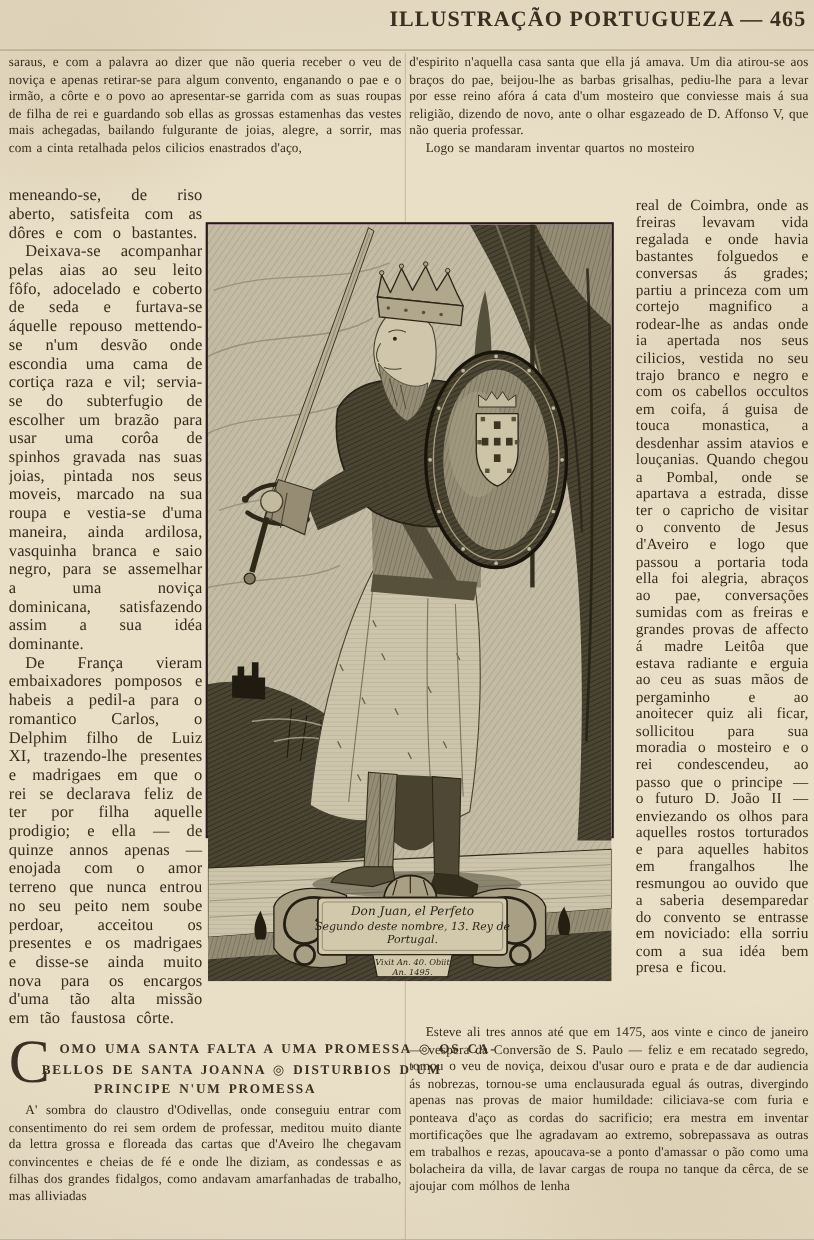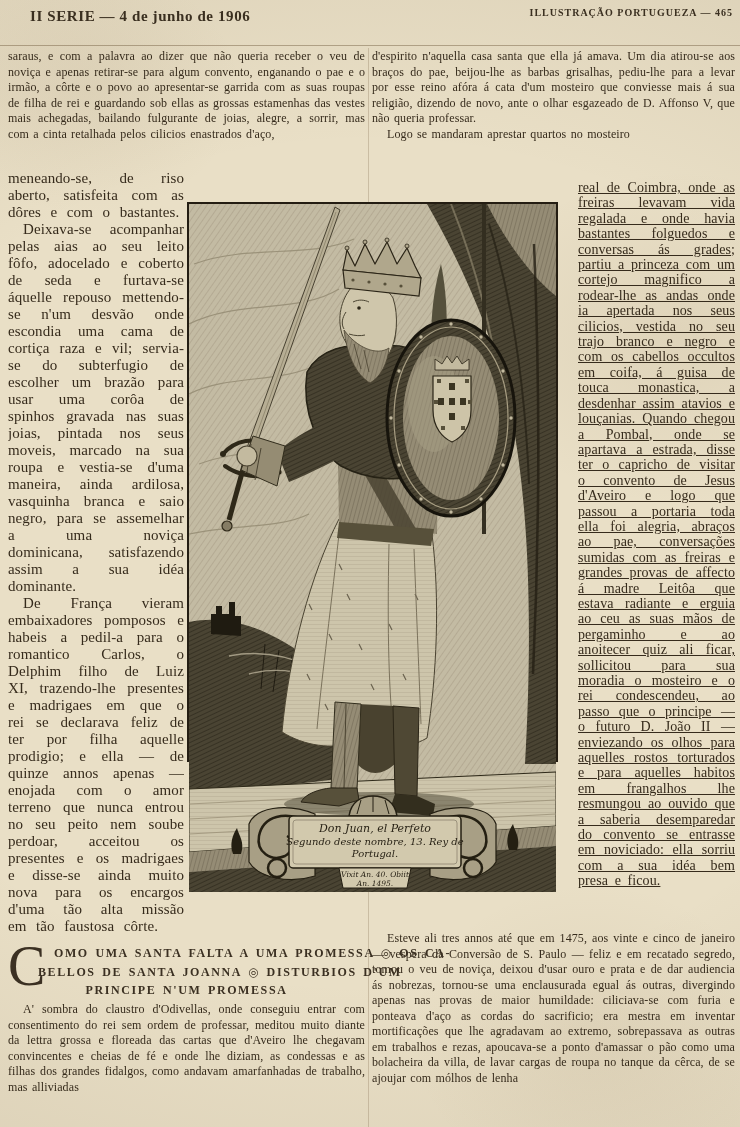--- a/index.html
+++ b/index.html
@@ -11,35 +11,35 @@
   }
   .page::before{ 
     content:""; position:absolute; inset:0; pointer-events:none;
     background:
       radial-gradient(220px 180px at 12% 8%, rgba(120,95,60,.07), transparent 70%),
       radial-gradient(300px 240px at 92% 30%, rgba(120,95,60,.09), transparent 70%),
       radial-gradient(260px 220px at 80% 92%, rgba(120,95,60,.08), transparent 70%),
       radial-gradient(900px 700px at 50% 50%, transparent 60%, rgba(100,80,50,.10));
   }
   .hdr-left{position:absolute; left:30px; top:8px; font-weight:bold; font-size:15px; letter-spacing:.6px; color:#3a2f20;}
-  .hdr-right{position:absolute; right:7px; top:7px; font-weight:bold; font-size:10px; letter-spacing:1px; color:#3a2f20;}
+  .hdr-right{position:absolute; right:7px; top:7px; font-weight:bold; font-size:20px; letter-spacing:1px; color:#3a2f20;}
   .hdr-rule{position:absolute; left:0; top:45px; width:740px; height:1px; background:rgba(110,88,60,.45);}
   .col-rule{position:absolute; left:368px; top:48px; width:1px; height:1079px; background:rgba(110,88,60,.25);}
 
   .tb{position:absolute; text-align:justify; overflow:hidden; letter-spacing:.1px;}
   .tb p{margin:0;}
   .tb p.ind{text-indent:15px;}
   .col-wide{font-size:12px; line-height:15.5px; word-spacing:1.2px;}
   .col-narrow-l{font-size:15px; line-height:17px; word-spacing:5.7px;}
   .col-narrow-r{font-size:14px; line-height:15.4px; word-spacing:3px;}
 
   .lt{left:8px; top:49px; width:357px; height:122px;}
   .ln{left:8px; top:170px; width:176px; height:774px;}
   .rt{left:372px; top:49px; width:363px; height:126px;}
-  .rn{left:578px; top:180px; width:157px; height:748px;text-decoration:underline;}
+  .rn{left:578px; top:180px; width:157px; height:748px;}
   .rb{left:372px; top:931px; width:363px; height:196px;}
   .lb{left:8px; top:1002px; width:357px; height:125px;}
 
   .heading{position:absolute; left:8px; top:944px; width:357px; height:56px; color:#3b3022;}
   .heading .dropcap{
     position:absolute; left:0; top:-4px; font-size:56px; line-height:52px;
     font-family:"Liberation Serif",serif; color:#3b3022;
   }
   .heading .hl{font-size:12px; font-weight:bold; letter-spacing:1.6px; word-spacing:2px; line-height:18.5px; white-space:nowrap;}
   .heading .hl1{margin-left:46px;}
@@ -51,38 +51,37 @@
     border:2px solid #241d12; box-sizing:border-box; background:#f0abfc;
   }
   .engraving svg{display:block;}
   .cap{font-family:"DejaVu Serif","Liberation Serif",serif; font-style:italic; fill:#241e12;}
 </style>
 </head>
 <body>
 
 <div class="page">
 
-  <div class="hdr-left">II SERIE — 4 de junho de 1906</div>
   <div class="hdr-right">ILLUSTRAÇÃO PORTUGUEZA — 465</div>
   <div class="hdr-rule"></div>
   <div class="col-rule"></div>
 
   <div class="tb col-wide lt">
     <p>saraus, e com a palavra ao dizer que não queria receber o veu de noviça e apenas retirar-se para algum convento, enganando o pae e o irmão, a côrte e o povo ao apresentar-se garrida com as suas roupas de filha de rei e guardando sob ellas as grossas estamenhas das vestes mais achegadas, bailando fulgurante de joias, alegre, a sorrir, mas com a cinta retalhada pelos cilicios enastrados d'aço,</p>
   </div>
 
   <div class="tb col-narrow-l ln">
     <p>meneando-se, de riso aberto, satisfeita com as dôres e com o bastantes.</p>
     <p class="ind">Deixava-se acompanhar pelas aias ao seu leito fôfo, adocelado e coberto de seda e furtava-se áquelle repouso mettendo-se n'um desvão onde escondia uma cama de cortiça raza e vil; servia-se do subterfugio de escolher um brazão para usar uma corôa de spinhos gravada nas suas joias, pintada nos seus moveis, marcado na sua roupa e vestia-se d'uma maneira, ainda ardilosa, vasquinha branca e saio negro, para se assemelhar a uma noviça dominicana, satisfazendo assim a sua idéa dominante.</p>
     <p class="ind">De França vieram embaixadores pomposos e habeis a pedil-a para o romantico Carlos, o Delphim filho de Luiz XI, trazendo-lhe presentes e madrigaes em que o rei se declarava feliz de ter por filha aquelle prodigio; e ella — de quinze annos apenas — enojada com o amor terreno que nunca entrou no seu peito nem soube perdoar, acceitou os presentes e os madrigaes e disse-se ainda muito nova para os encargos d'uma tão alta missão em tão faustosa côrte.</p>
   </div>
 
   <div class="tb col-wide rt">
     <p>d'espirito n'aquella casa santa que ella já amava. Um dia atirou-se aos braços do pae, beijou-lhe as barbas grisalhas, pediu-lhe para a levar por esse reino afóra á cata d'um mosteiro que conviesse mais á sua religião, dizendo de novo, ante o olhar esgazeado de D. Affonso V, que não queria professar.</p>
-    <p class="ind">Logo se mandaram aprestar quartos no mosteiro</p>
+    <p class="ind">Logo se mandaram inventar quartos no mosteiro</p>
   </div>
 
   <div class="tb col-narrow-r rn">
     <p>real de Coimbra, onde as freiras levavam vida regalada e onde havia bastantes folguedos e conversas ás grades; partiu a princeza com um cortejo magnifico a rodear-lhe as andas onde ia apertada nos seus cilicios, vestida no seu trajo branco e negro e com os cabellos occultos em coifa, á guisa de touca monastica, a desdenhar assim atavios e louçanias. Quando chegou a Pombal, onde se apartava a estrada, disse ter o capricho de visitar o convento de Jesus d'Aveiro e logo que passou a portaria toda ella foi alegria, abraços ao pae, conversações sumidas com as freiras e grandes provas de affecto á madre Leitôa que estava radiante e erguia ao ceu as suas mãos de pergaminho e ao anoitecer quiz ali ficar, sollicitou para sua moradia o mosteiro e o rei condescendeu, ao passo que o principe — o futuro D. João II — enviezando os olhos para aquelles rostos torturados e para aquelles habitos em frangalhos lhe resmungou ao ouvido que a saberia desemparedar do convento se entrasse em noviciado: ella sorriu com a sua idéa bem presa e ficou.</p>
   </div>
 
   <div class="tb col-wide rb">
     <p class="ind">Esteve ali tres annos até que em 1475, aos vinte e cinco de janeiro — vespera da Conversão de S. Paulo — feliz e em recatado segredo, tomou o veu de noviça, deixou d'usar ouro e prata e de dar audiencia ás nobrezas, tornou-se uma enclausurada egual ás outras, divergindo apenas nas provas de maior humildade: ciliciava-se com furia e ponteava d'aço as cordas do sacrificio; era mestra em inventar mortificações que lhe agradavam ao extremo, sobrepassava as outras em trabalhos e rezas, apoucava-se a ponto d'amassar o pão como uma bolacheira da villa, de lavar cargas de roupa no tanque da cêrca, de se ajoujar com mólhos de lenha</p>
   </div>
 

